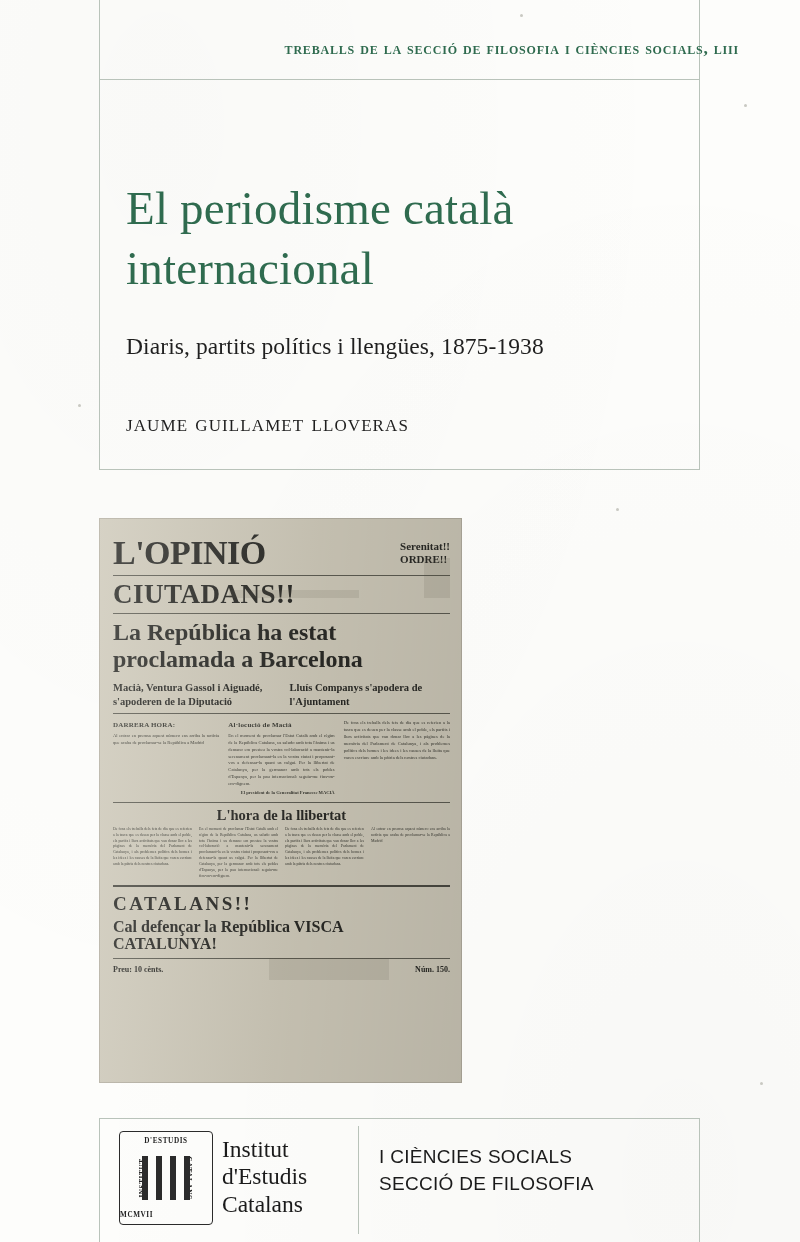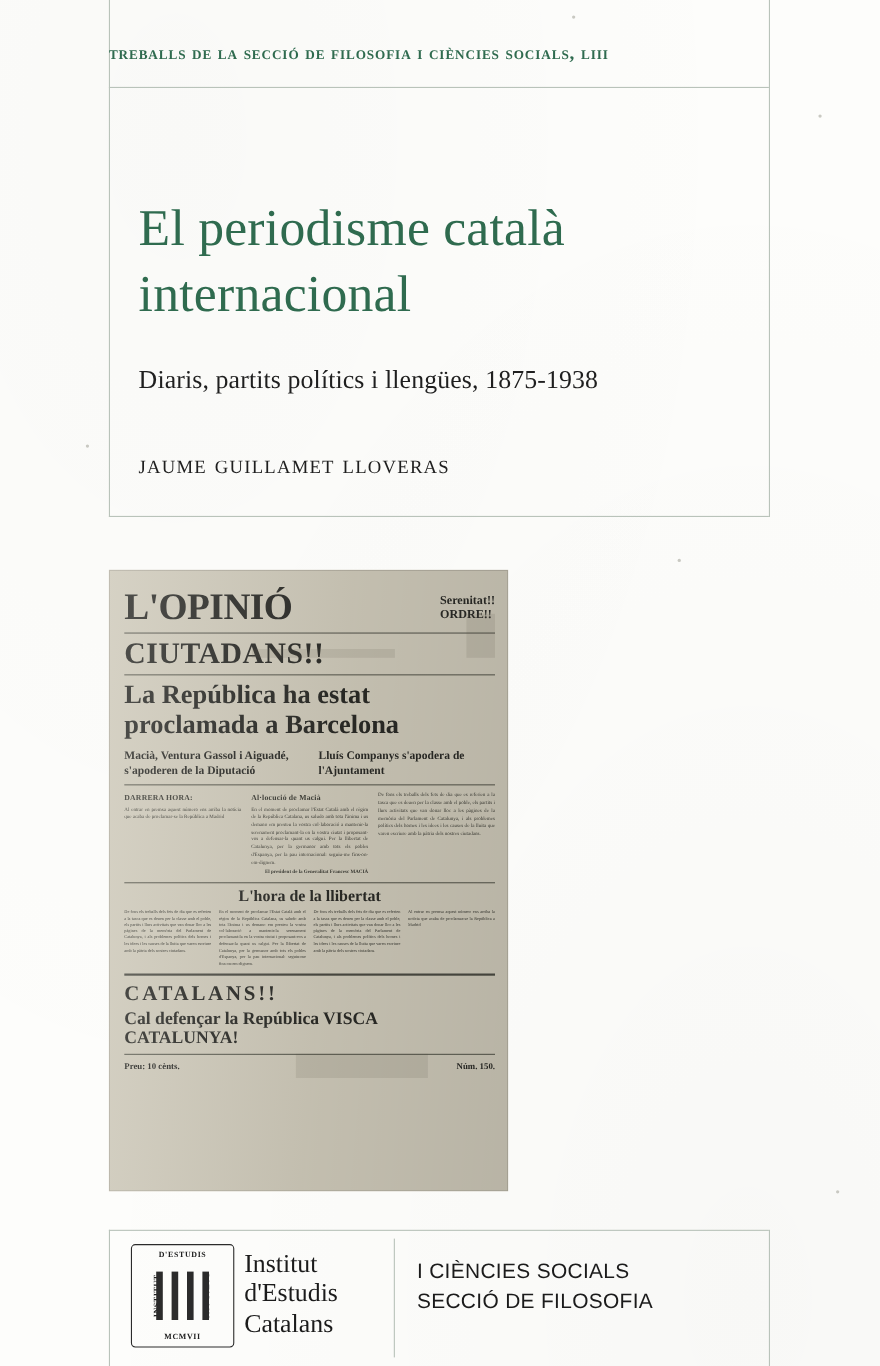--- a/index.html
+++ b/index.html
@@ -49,28 +49,29 @@
   .hrule.top-collection { left: 99px; top: 79px;  width: 600px; }
   .hrule.mid            { left: 99px; top: 469px; width: 600px; }
   .hrule.bottom         { left: 99px; top: 1118px; width: 600px; }
 
   
   .collection {
     position: absolute;
     left: 99px;
     top: 38px;
     width: 600px;
-    text-align: left;
+    text-align: right;
     font-family: "Liberation Serif", serif;
     font-weight: bold;
     font-size: 17.5px;
     letter-spacing: 0.8px;
     color: #2f6b4f;
     font-variant: small-caps;
     text-transform: lowercase;
+    padding-left: 40px;
   }
 
   
   .title {
     position: absolute;
     left: 126px;
     top: 170px;
     width: 560px;
     font-size: 47px;
     line-height: 1.28;
@@ -239,21 +240,21 @@
     inset: 0;
     font-size: 7.2px;
     font-weight: bold;
     letter-spacing: 0.6px;
     color: #222;
   }
   .iec-logo .rt-top {
     position: absolute; top: 5px; left: 0; right: 0; text-align: center;
   }
   .iec-logo .rt-bottom {
-    position: absolute; bottom: 5px; left: 0; right: 0; text-align: center; margin-top: 36px;
+    position: absolute; bottom: 5px; left: 0; right: 0;  margin-top: 36px;
   }
   .iec-logo .rt-left {
     position: absolute; left: 3px; top: 50%;
     transform: translateY(-50%) rotate(-90deg);
     transform-origin: center;
     white-space: nowrap;
   }
   .iec-logo .rt-right {
     position: absolute; right: 3px; top: 50%;
     transform: translateY(-50%) rotate(90deg);

